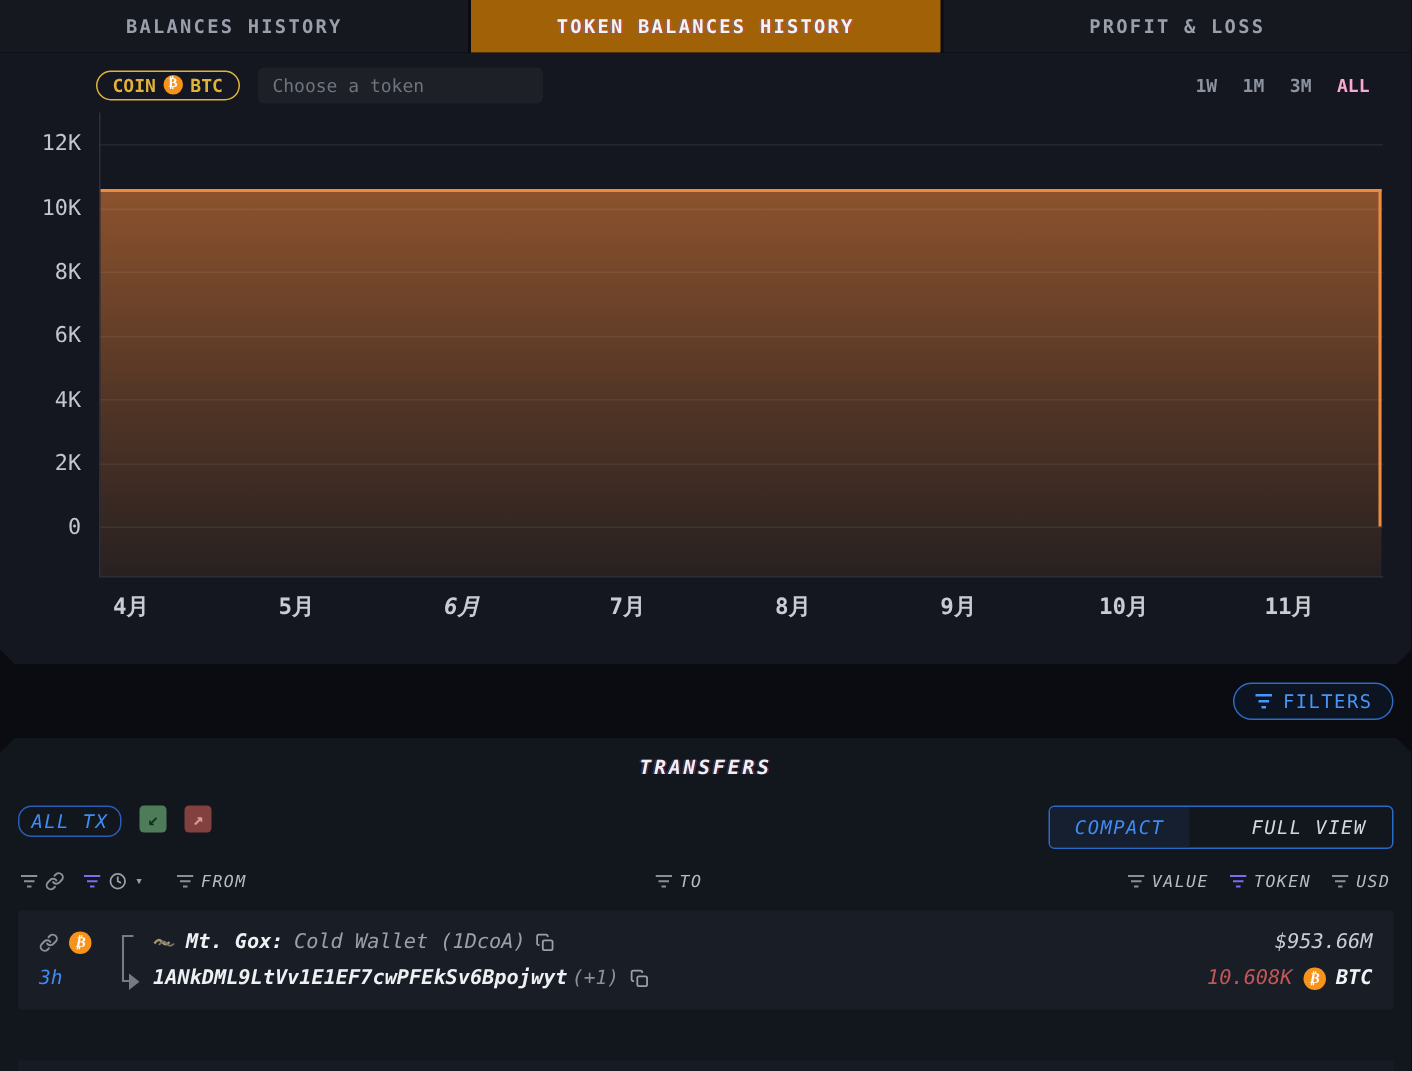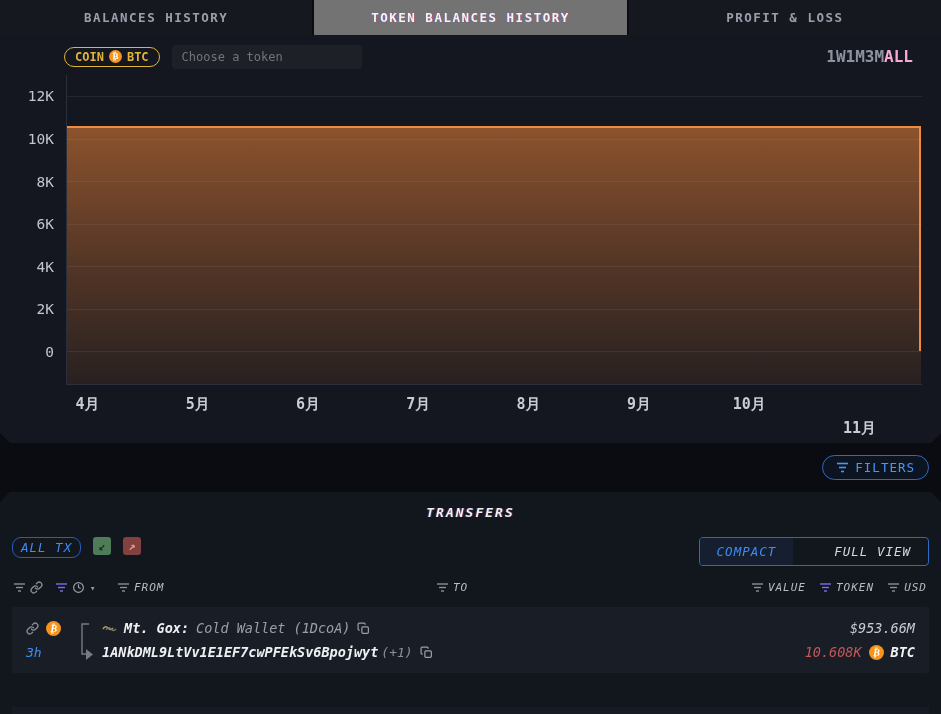--- a/index.html
+++ b/index.html
@@ -3,35 +3,35 @@
 <meta charset="utf-8">
 <style>
   * { margin:0; padding:0; box-sizing:border-box; }
   html,body { width:941px; height:714px; background:#0a0c11; overflow:hidden;
     font-family:"DejaVu Sans Mono", monospace; }
 
   
   .tabbar { display:grid; grid-template-columns:1fr 1fr 1fr; gap:2px; height:35px; background:#0a0c11; }
   .tab { display:flex; align-items:center; justify-content:center; background:#15181f;
     color:#9aa0ab; font-size:12.5px; font-weight:bold; letter-spacing:1.5px; cursor:pointer; }
-  .tab.active { background:#737373; color:#f2f3f5;
+  .tab.active { background:#a16207; color:#f2f3f5;
     text-shadow:1.4px 0 0 rgba(255,60,80,.35), -1.4px 0 0 rgba(70,120,255,.35); }
 
   
   .chart-card { height:408px; background:#14171f; position:relative;
     clip-path:polygon(0 0,100% 0,100% calc(100% - 10px),calc(100% - 10px) 100%,10px 100%,0 calc(100% - 10px)); }
   .chart-controls { display:flex; align-items:center; padding:9px 28px 6px 64px; height:40px; }
   .coin-badge { display:inline-flex; align-items:center; gap:5px; border:1.5px solid #e2b33c;
     border-radius:12px; padding:2px 10px; color:#e2b33c; font-size:12px; font-weight:bold; cursor:pointer; }
   .btc-dot { width:13px; height:13px; border-radius:50%; background:#f7931a; color:#fff;
     font-size:9px; line-height:13px; text-align:center; font-weight:bold; }
   .token-input { margin-left:12px; width:190px; height:24px; background:#1d2027; border:none;
     border-radius:4px; color:#e8eaec; font-family:inherit; font-size:12px; padding:0 10px; outline:none; }
   .token-input::placeholder { color:#6f757f; }
-  .ranges { margin-left:auto; display:flex; font-size:16px; font-weight:bold; }
+  .ranges { margin-left:auto; display:flex; gap:17px; font-size:12px; font-weight:bold; }
   .range { color:#8b92a0; cursor:pointer; }
   .range.active { color:#f9a8d4; }
 
   .chart-body { display:flex; height:310px; }
   .y-axis { width:66px; position:relative; }
   .ytick { position:absolute; right:12px; transform:translateY(-50%); color:#c2c6cd; font-size:14.5px; }
   .plot { flex:1; margin-right:19px; position:relative;
     border-left:1px solid #2a2f3e; border-bottom:1px solid #2a2f3e; }
   .gridline { position:absolute; left:0; right:0; height:1px; background:rgba(195,205,225,.09); z-index:2; }
   .area { position:absolute; left:0; right:1px; bottom:0; z-index:1;
@@ -136,26 +136,26 @@
         <div class="gridline" style="top: 34.3643%;"></div>
         <div class="gridline" style="top: 48.11%;"></div>
         <div class="gridline" style="top: 61.8557%;"></div>
         <div class="gridline" style="top: 75.6014%;"></div>
         <div class="gridline" style="top: 89.3471%;"></div>
       </div>
   </div>
   <div class="x-axis">
       <div class="xtick" style="left: 2.5%;">4月</div>
       <div class="xtick" style="left: 15.386%;">5月</div>
-      <div class="xtick" style="left: 28.272%;">6月</div>
+      <div class="xtick" style="left: 28.272%; font-style: italic;">6月</div>
       <div class="xtick" style="left: 41.158%;">7月</div>
       <div class="xtick" style="left: 54.044%;">8月</div>
       <div class="xtick" style="left: 66.93%;">9月</div>
       <div class="xtick" style="left: 79.816%;">10月</div>
-      <div class="xtick" style="left: 92.702%; margin-top: 24px;">11月</div>
+      <div class="xtick" style="left: 92.702%;">11月</div>
     </div>
 </div>
 
 <div class="filters-band">
   <div class="filters-btn">
     <span class="icon">
       <svg width="13" height="11" viewBox="0 0 13 11">
           <g stroke="#4896f8" stroke-width="1.6">
             <line x1="1" y1="1.5" x2="12" y2="1.5"></line>
             <line x1="3" y1="5.5" x2="10" y2="5.5"></line>

